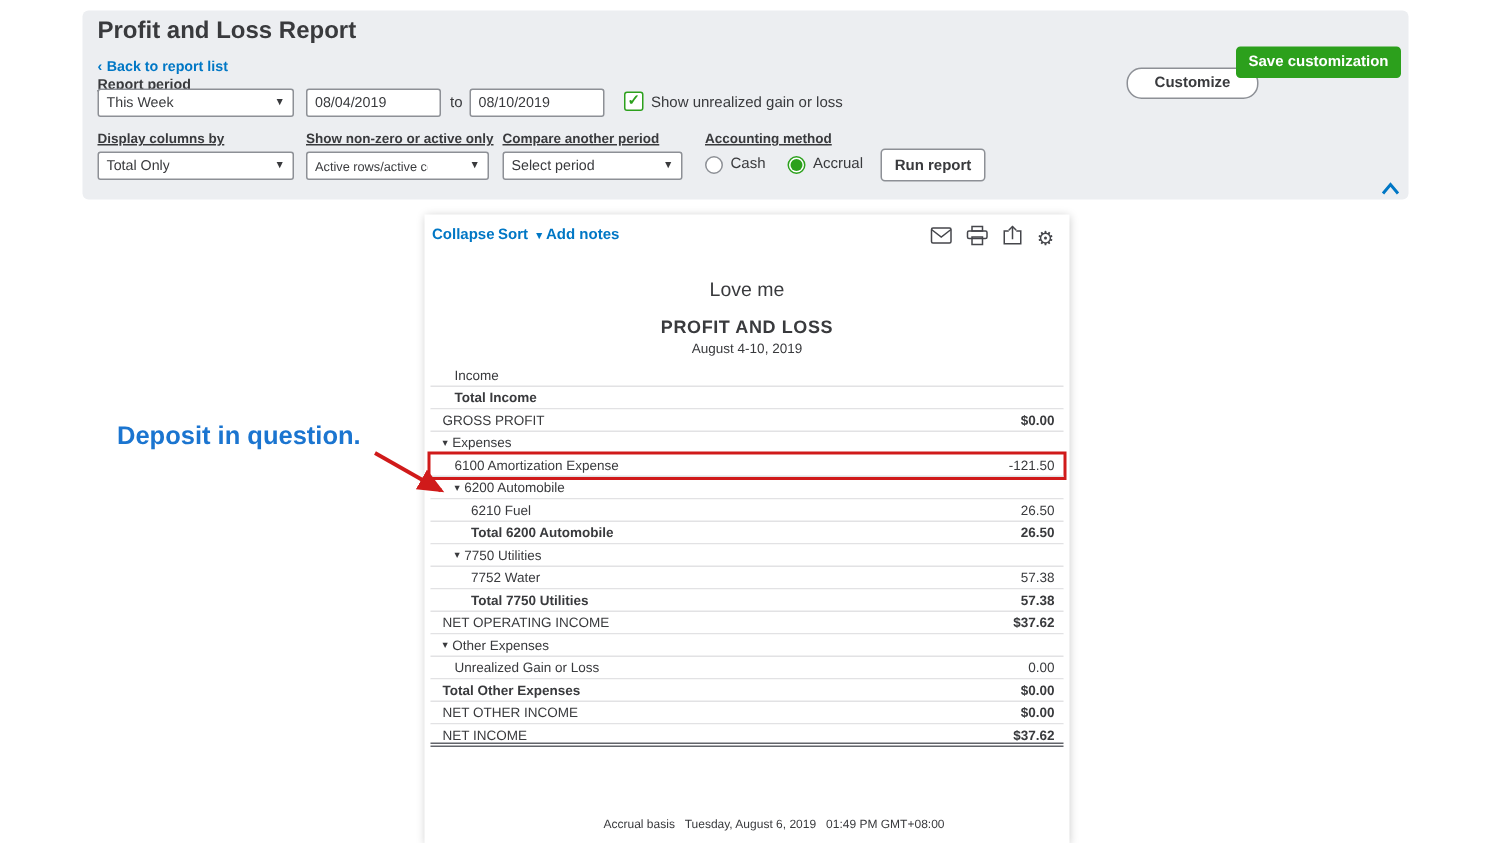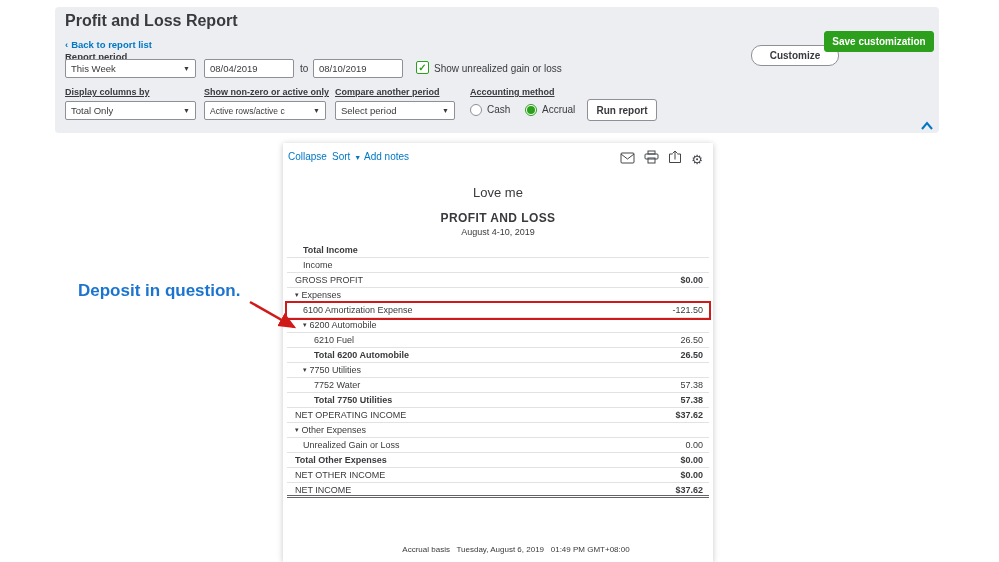--- a/index.html
+++ b/index.html
@@ -23,21 +23,21 @@
   .radio { position:absolute; width:12px; height:12px; border-radius:50%; border:1px solid #8d9096; background:#fff; cursor:pointer; }
   .radio.sel { border-color:#2ca01c; }
   .radio.sel::after { content:""; position:absolute; left:1px; top:1px; width:8px; height:8px; background:#2ca01c; border-radius:50%; }
   .btn { position:absolute; display:flex; align-items:center; justify-content:center; font-size:10px; font-weight:bold; border-radius:3px; cursor:pointer; }
   .btn-outline { background:#fff; border:1px solid #8d9096; color:#393a3d; }
   .btn-green { background:#2ca01c; border:1px solid #2ca01c; color:#fff; }
   .panel-caret { position:absolute; left:920px; top:120px; width:14px; height:11px; cursor:pointer; }
 
   
   .sheet { position:absolute; left:283px; top:143px; width:430px; height:419px; background:#fff; box-shadow:0 1px 6px rgba(0,0,0,0.22); }
-  .tlink { position:absolute; top:8px; font-size:10px; font-weight:normal; color:#0077c5; cursor:pointer; white-space:nowrap; }
+  .tlink { position:absolute; top:8px; font-size:10px; font-weight:bold; color:#0077c5; cursor:pointer; white-space:nowrap; }
   .ticon { position:absolute; top:7px; width:16px; height:15px; color:#45464b; cursor:pointer; text-align:center; }
   .ticon svg { stroke:currentColor; fill:none; stroke-width:1; }
   .gear-glyph { font-family:"DejaVu Sans", sans-serif; font-size:13px; line-height:15px; color:#45464b; }
   .r-company { position:absolute; top:42px; width:100%; text-align:center; font-size:13px; color:#393a3d; }
   .r-title { position:absolute; top:68px; width:100%; text-align:center; font-size:12px; font-weight:bold; letter-spacing:0.4px; }
   .r-period { position:absolute; top:84px; width:100%; text-align:center; font-size:9px; }
   .ptable { position:absolute; left:4px; top:100px; width:422px; }
   .thead { position:relative; height:20px; border-top:1px solid #62646a; border-bottom:1px solid #62646a; }
   .thead .total-h { position:absolute; right:6px; top:6px; font-size:8.5px; font-weight:bold; letter-spacing:0.5px; }
   .prow { position:relative; height:15px; line-height:14px; border-bottom:1px solid #e2e2e4; display:flex; justify-content:space-between; font-size:9px; background:#fff; }
@@ -143,27 +143,27 @@
     <div class="ticon" style="left:406px;">
       <span class="gear-glyph">⚙</span>
     </div>
 
     <div class="r-company">Love me</div>
     <div class="r-title">PROFIT AND LOSS</div>
     <div class="r-period">August 4-10, 2019</div>
 
     <div class="ptable">
       <div id="report-rows">
+          <div class="prow">
+            <span class="plabel indent1">Income</span>
+            <span class="pvalue"></span>
+          </div>
           <div class="prow bold">
             <span class="plabel indent1">Total Income</span>
             <span class="pvalue vbold"></span>
-          </div>
-          <div class="prow">
-            <span class="plabel indent1">Income</span>
-            <span class="pvalue"></span>
           </div>
           <div class="prow">
             <span class="plabel indent0">GROSS PROFIT</span>
             <span class="pvalue vbold">$0.00</span>
           </div>
           <div class="prow">
             <span class="plabel indent0"><span class="tri">▾</span>Expenses</span>
             <span class="pvalue"></span>
           </div>
           <div class="prow highlight">

